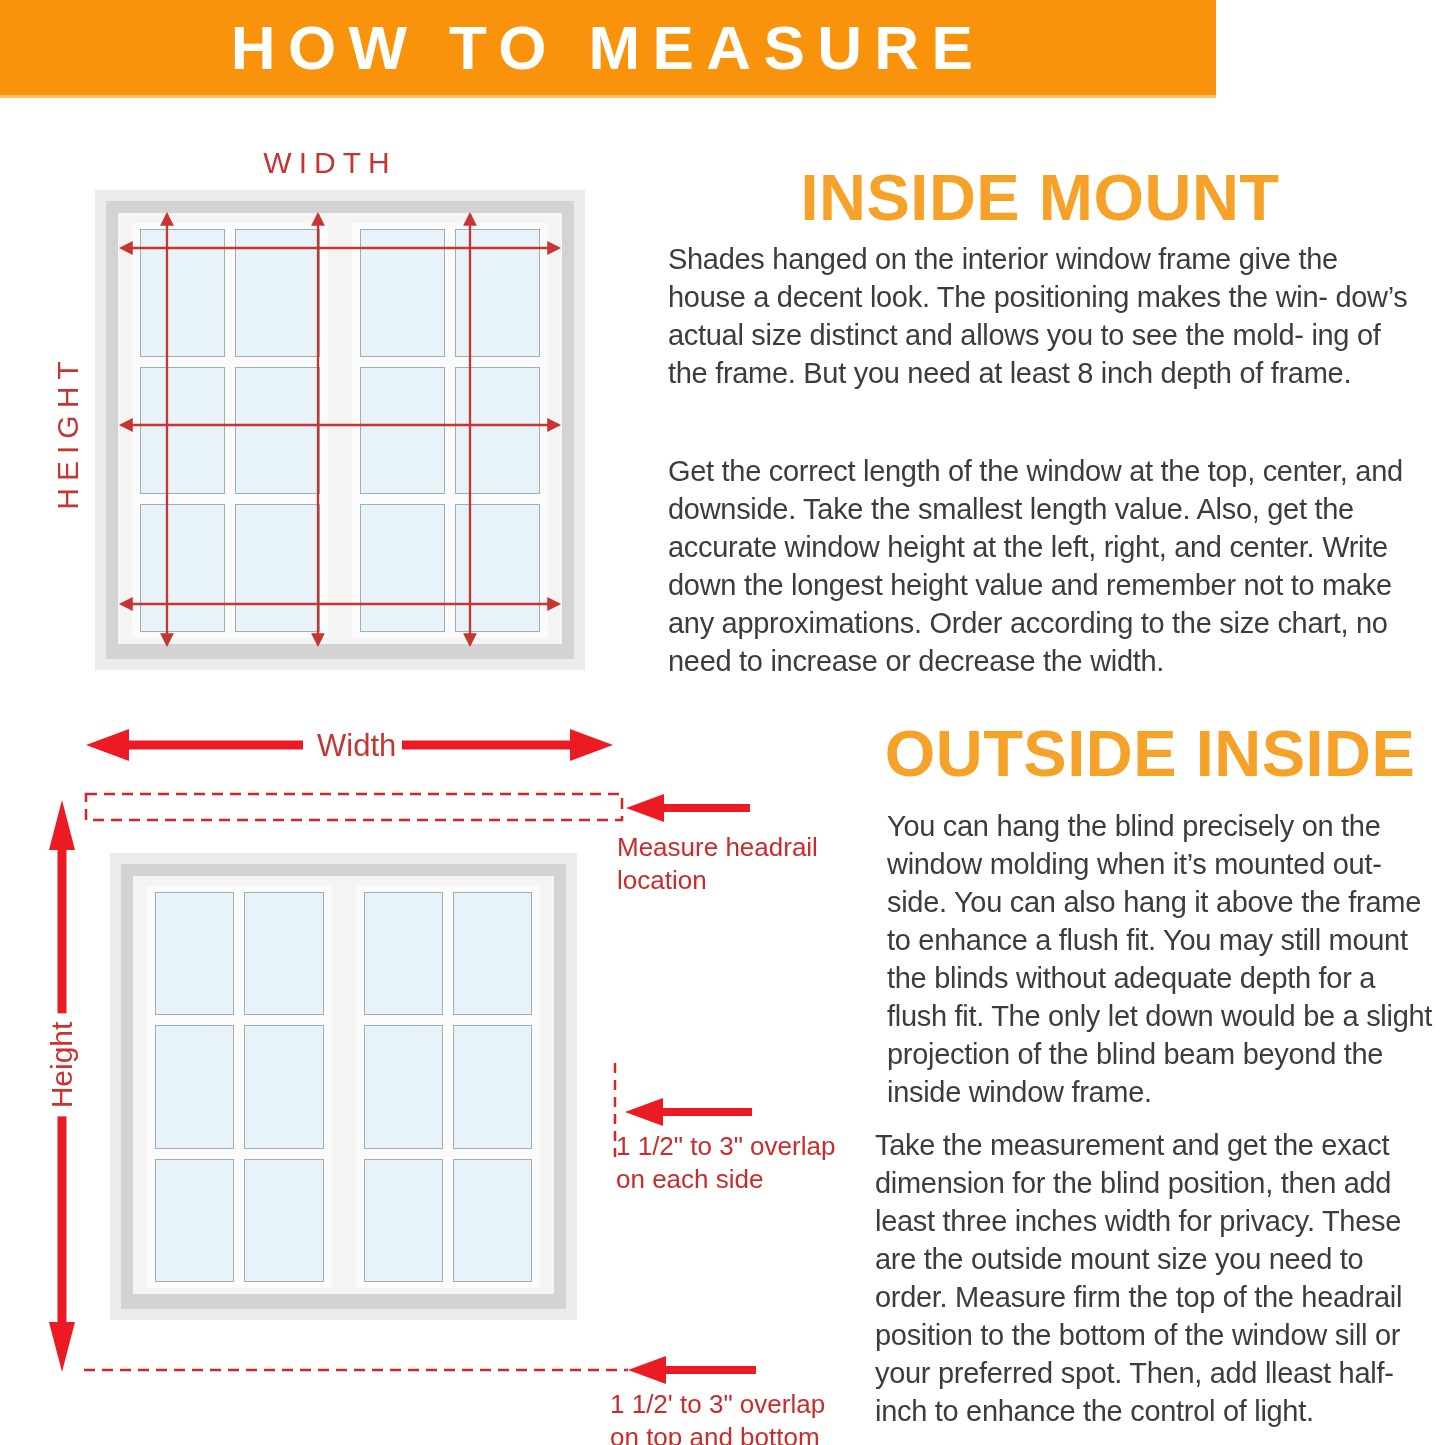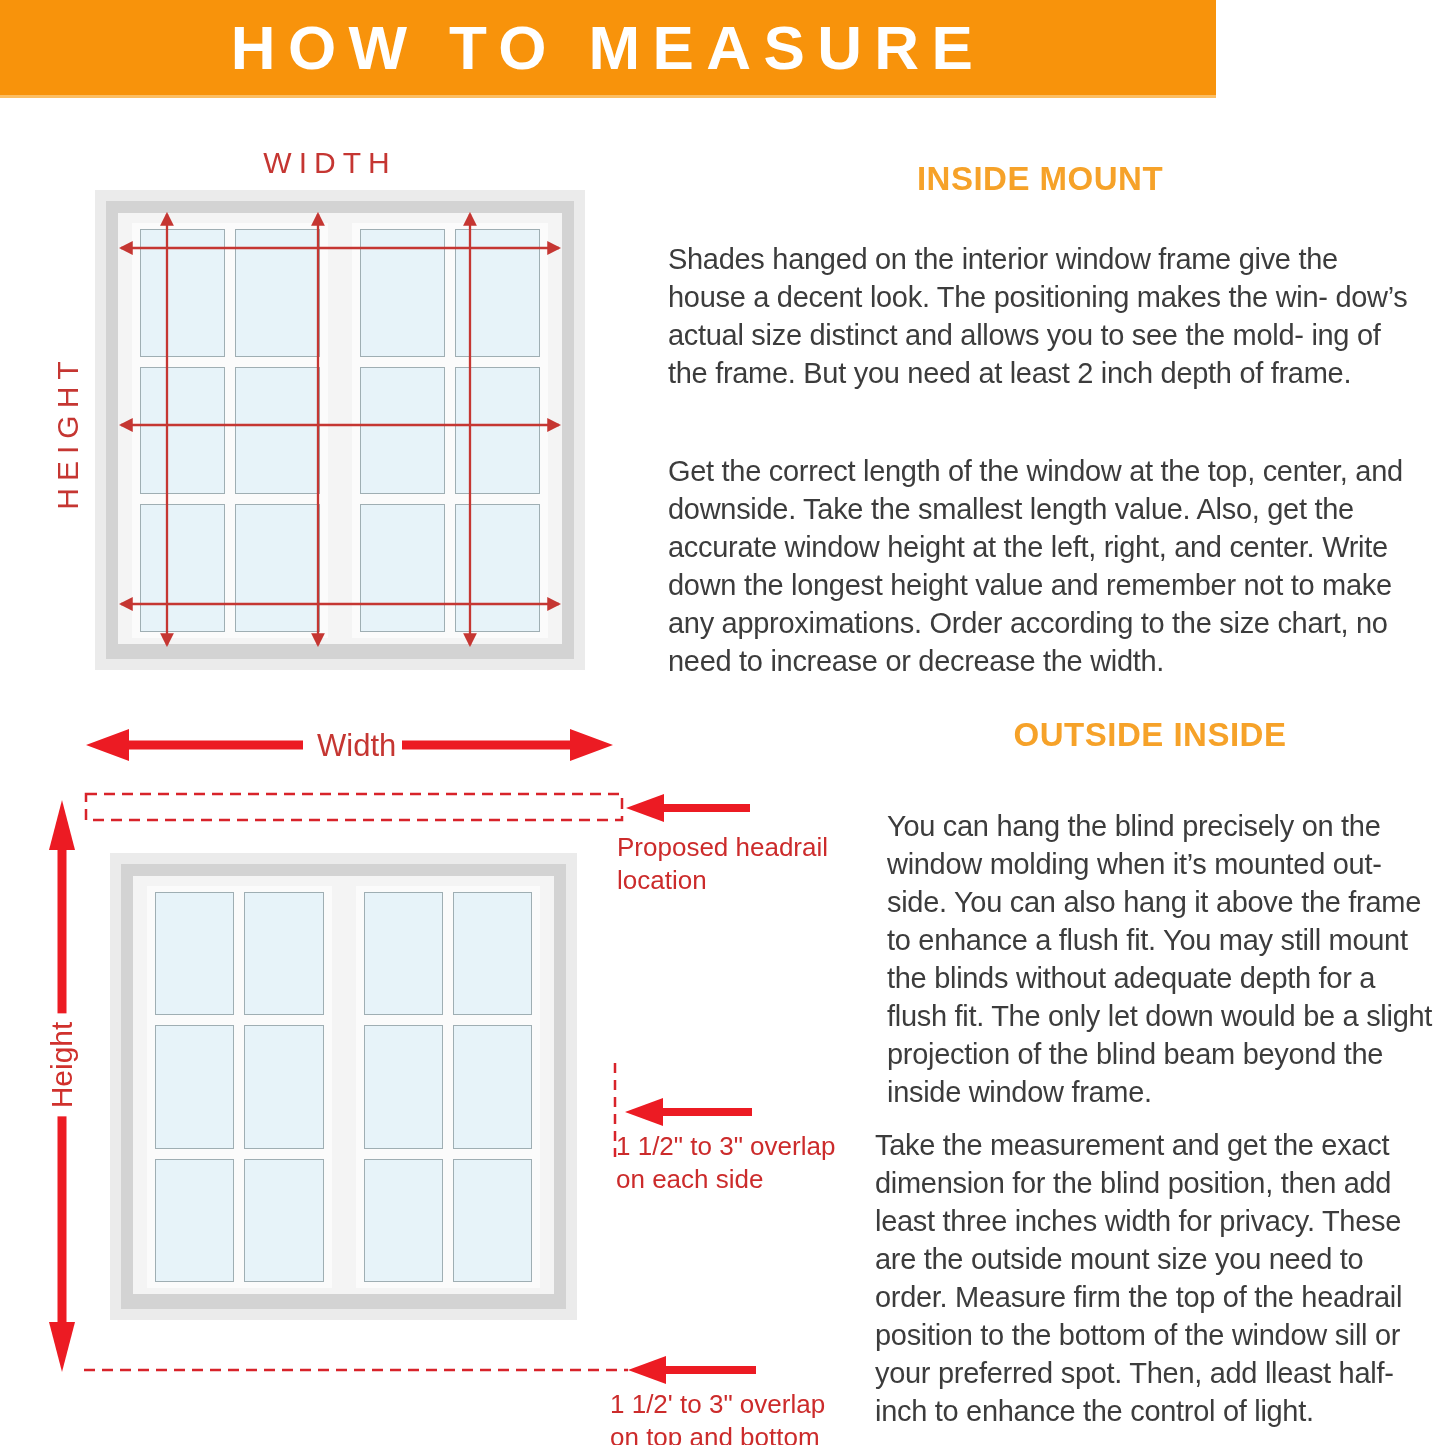--- a/index.html
+++ b/index.html
@@ -32,21 +32,21 @@
 
   
   .red-caps{color:#C53632;font-size:30px;letter-spacing:7px;font-weight:normal;}
   .rot{transform:translate(-50%,-50%) rotate(-90deg);transform-origin:center;white-space:nowrap;}
   .red-note{color:#CC2B2B;font-size:26px;line-height:33px;}
   .width-word{color:#C53632;font-size:31px;}
   .height-word{color:#D0312D;font-size:30px;background:#ffffff;padding:4px 8px;}
 
   
   .mount-heading{
-    margin:0;color:#F6A229;font-size:33px;font-weight:bold;letter-spacing:0.5px;
+    margin:0;color:#F6A229;font-size:65px;font-weight:bold;letter-spacing:0.5px;
     text-align:center;white-space:nowrap;
   }
   .para{color:#3C3C3C;font-size:29px;line-height:38px;letter-spacing:-0.3px;}
 
   svg{position:absolute;overflow:visible;}
 </style>
 </head>
 <body>
 
 <header class="abs banner">
@@ -159,29 +159,29 @@
   <g fill="#EC1B23" stroke="#EC1B23">
     <polygon points="588,670 626,656 626,684" stroke="none"></polygon>
     <line x1="624" y1="670" x2="716" y2="670" stroke-width="8"></line>
   </g>
 </svg>
 
 <div class="abs width-word" style="left:317px;top:728px;">Width</div>
 
 <div class="abs height-word rot" style="left:62px;top:1065px;">Height</div>
 
-<div class="abs red-note" style="left:617px;top:831px;width:222px;">Proposed headrail location</div>
+<div class="abs red-note" style="left:617px;top:831px;width:222px;">Measure headrail location</div>
 
 <div class="abs red-note" style="left:616px;top:1130px;width:225px;">1 1/2" to 3" overlap on each side</div>
 
 <div class="abs red-note" style="left:610px;top:1388px;width:230px;">1 1/2' to 3" overlap on top and bottom</div>
 
 <section>
   <h2 class="abs mount-heading" style="left:660px;top:160px;width:760px;">INSIDE MOUNT</h2>
-  <p class="abs para" style="left:668px;top:240px;width:745px;margin:0;">Shades hanged on the interior window frame give the house a decent look. The positioning makes the win- dow’s actual size distinct and allows you to see the mold- ing of the frame. But you need at least 2 inch depth of frame.</p>
+  <p class="abs para" style="left:668px;top:240px;width:745px;margin:0;">Shades hanged on the interior window frame give the house a decent look. The positioning makes the win- dow’s actual size distinct and allows you to see the mold- ing of the frame. But you need at least 8 inch depth of frame.</p>
   <p class="abs para" style="left:668px;top:452px;width:745px;margin:0;">Get the correct length of the window at the top, center, and downside. Take the smallest length value. Also, get the accurate window height at the left, right, and center. Write down the longest height value and remember not to make any approximations. Order according to the size chart, no need to increase or decrease the width.</p>
 </section>
 
 <section>
   <h2 class="abs mount-heading" style="left:875px;top:716px;width:550px;">OUTSIDE INSIDE</h2>
   <p class="abs para" style="left:875px;top:795px;width:552px;margin:12px;">You can hang the blind precisely on the window molding when it’s mounted out- side. You can also hang it above the frame to enhance a flush fit. You may still mount the blinds without adequate depth for a flush fit. The only let down would be a slight projection of the blind beam beyond the inside window frame.</p>
   <p class="abs para" style="left:875px;top:1126px;width:552px;margin:0;">Take the measurement and get the exact dimension for the blind position, then add least three inches width for privacy. These are the outside mount size you need to order. Measure firm the top of the headrail position to the bottom of the window sill or your preferred spot. Then, add lleast half-inch to enhance the control of light.</p>
 </section>
 
 </body></html>

